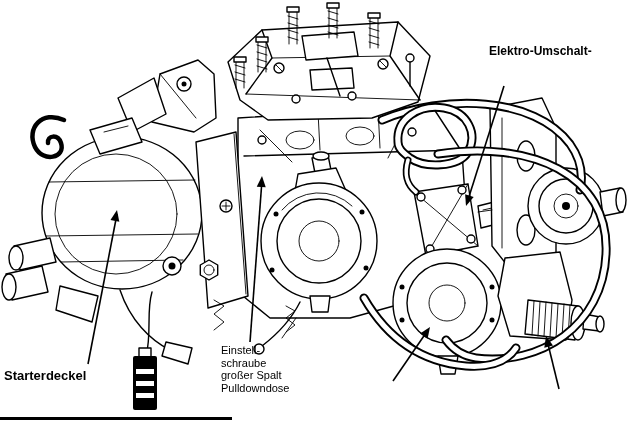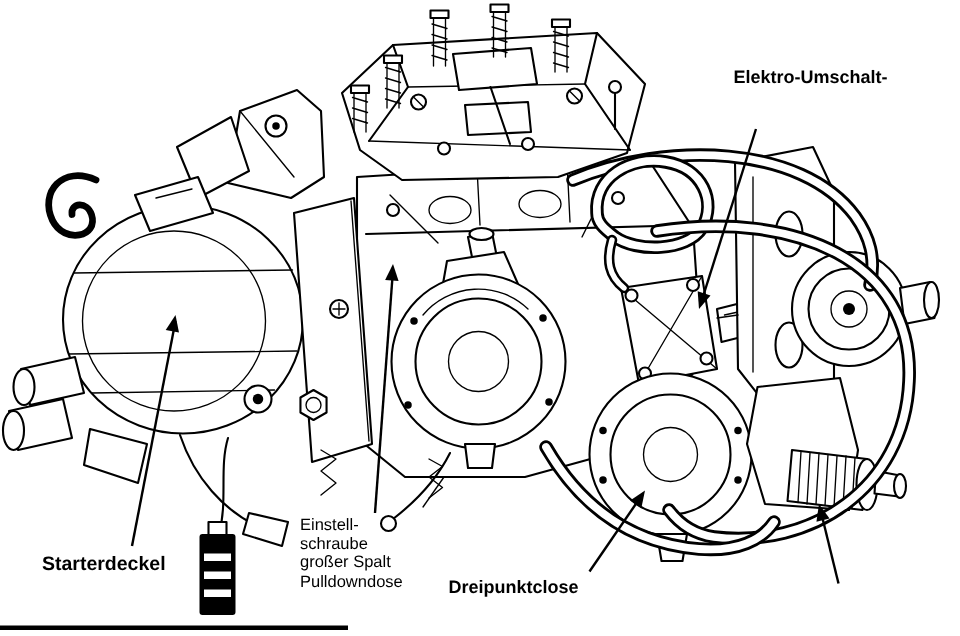--- a/index.html
+++ b/index.html
@@ -218,25 +218,24 @@
       <path d="M0,0 L-4.5,11 L4.5,11 Z" transform="translate(262,176) rotate(4)"></path>
       <path d="M0,0 L-4.5,11 L4.5,11 Z" transform="translate(430,327) rotate(34)"></path>
       <path d="M0,0 L-4.5,11 L4.5,11 Z" transform="translate(546,336) rotate(-14)"></path>
     </g>
   </svg>
 
   <div class="lbl b" style="left:489px;top:44px">
     <span>Elektro-Umschalt-</span>
   </div>
 
-  <div class="lbl b big" style="left:28px;top:368px">Starterdeckel</div>
-
-  <div class="lbl small" style="left:200px;top:344px">
+  <div class="lbl b big" style="left:4px;top:368px">Starterdeckel</div>
+
+  <div class="lbl small" style="left:221px;top:344px">
     <span>Einstell-</span>
     <span>schraube</span>
     <span>großer Spalt</span>
     <span>Pulldowndose</span>
   </div>
 
-  <div class="lbl b" style="left:299px;top:384px">Dreipunktclose</div>
 
 
 </div>
 
 </body></html>

